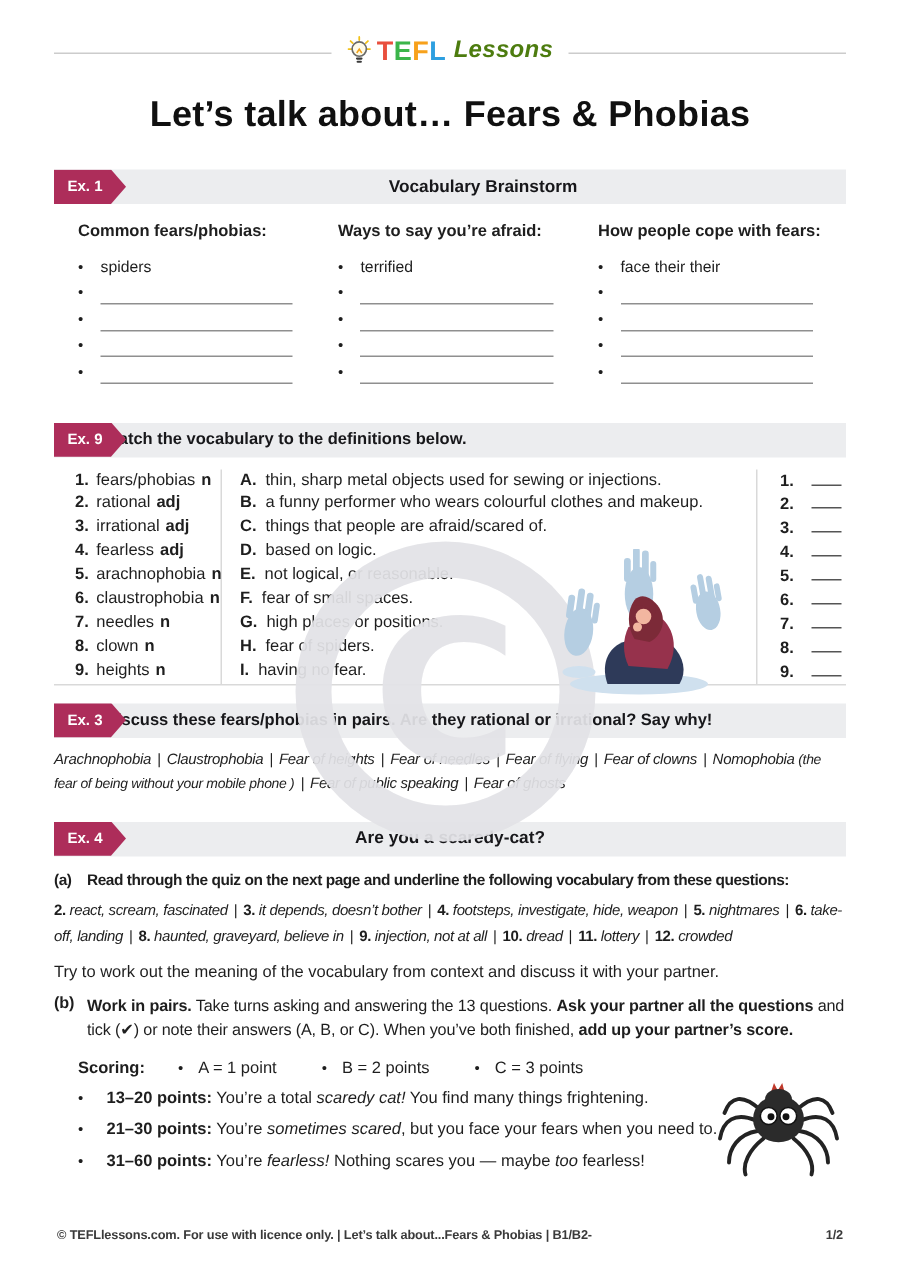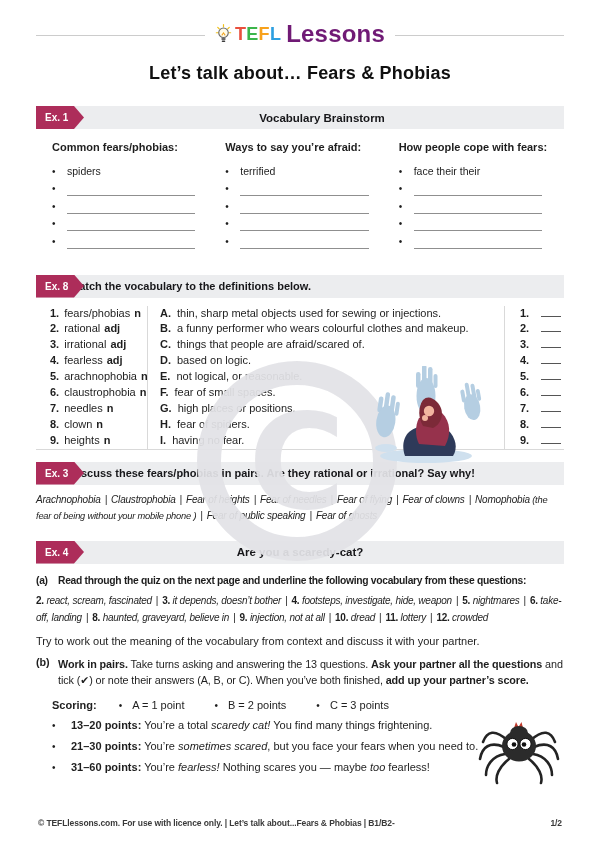--- a/index.html
+++ b/index.html
@@ -4,23 +4,23 @@
 <style>
   html,body{margin:0;padding:0;background:#ffffff;}
   .page{position:relative;width:600px;height:849px;background:#fff;overflow:hidden;
         font-family:"Liberation Sans",sans-serif;color:#1e1e1e;}
   
   .header{position:relative;height:26px;margin:21px 36px 0;}
   .header-line{position:absolute;top:55%;left:0;right:0;border-top:1px solid #cccccc;}
   .logo-chip{position:relative;margin:0 auto;width:max-content;background:#fff;
              padding:0 10px;display:flex;align-items:center;gap:3px;height:26px;}
   .logo-letters{display:flex;font-weight:800;font-size:18px;letter-spacing:.3px;}
-  .logo-rest{font-weight:800;font-size:24px;color:#701a75;margin-left:2px;letter-spacing:.2px;}
-  
-  .doc-title{font-size:18px;font-weight:800;text-align:center;margin:16px 20px 12px;color:#101010;letter-spacing:.2px;}
+  .logo-rest{font-weight:800;font-size:16px;color:#4d7c0f;margin-left:2px;letter-spacing:.2px;font-style:italic;}
+  
+  .doc-title{font-size:24px;font-weight:800;text-align:center;margin:16px 20px 12px;color:#101010;letter-spacing:.2px;}
   
   .sec-bar{position:relative;height:23px;background:#ecedef;display:flex;align-items:center;margin:0 36px;}
   .badge{position:absolute;left:0;top:0;bottom:0;width:48px;background:#ad2d5a;color:#fff;
          font-weight:bold;font-size:10px;display:flex;align-items:center;padding-left:9px;box-sizing:border-box;
          clip-path:polygon(0 0,calc(100% - 10px) 0,100% 50%,calc(100% - 10px) 100%,0 100%);}
   .sec-title-center{flex:1;text-align:center;font-weight:bold;font-size:11.5px;color:#17171a;}
   .sec-title-left{margin-left:34px;font-weight:bold;font-size:11px;color:#17171a;}
   .mt-ex1{margin-top:22px;padding-left:44px;} .mt-ex2{margin-top:26px;} .mt-ex3{margin-top:12px;} .mt-ex4{margin-top:17px;}
   
   .ex1-cols{display:flex;gap:16px;margin:12px 36px 0;padding-left:16px;padding-right:8px;}
@@ -174,21 +174,21 @@
           <span class="b-line"></span>
         </div>
         <div class="b-row">
           <span class="bullet">•</span>
           <span class="b-line"></span>
         </div>
       </div>
     </div>
 
   <div class="sec-bar mt-ex2">
-    <div class="badge">Ex. 8</div>
+    <div class="badge">Ex. 9</div>
     <div class="sec-title-left">Match the vocabulary to the definitions below.</div>
   </div>
   <div class="ex2-wrap">
     <div class="ex2-table" id="ex2-table">
         <div class="term-cell"><span class="num">1.</span><span>fears/phobias</span><span class="pos">n</span></div>
         <div class="def-cell"><span class="letter">A.</span><span>thin, sharp metal objects used for sewing or injections.</span></div>
         <div class="ans-cell"><span class="num">1.</span><span class="ans-line"></span></div>
         <div class="term-cell"><span class="num">2.</span><span>rational</span><span class="pos">adj</span></div>
         <div class="def-cell"><span class="letter">B.</span><span>a funny performer who wears colourful clothes and makeup.</span></div>
         <div class="ans-cell"><span class="num">2.</span><span class="ans-line"></span></div>

